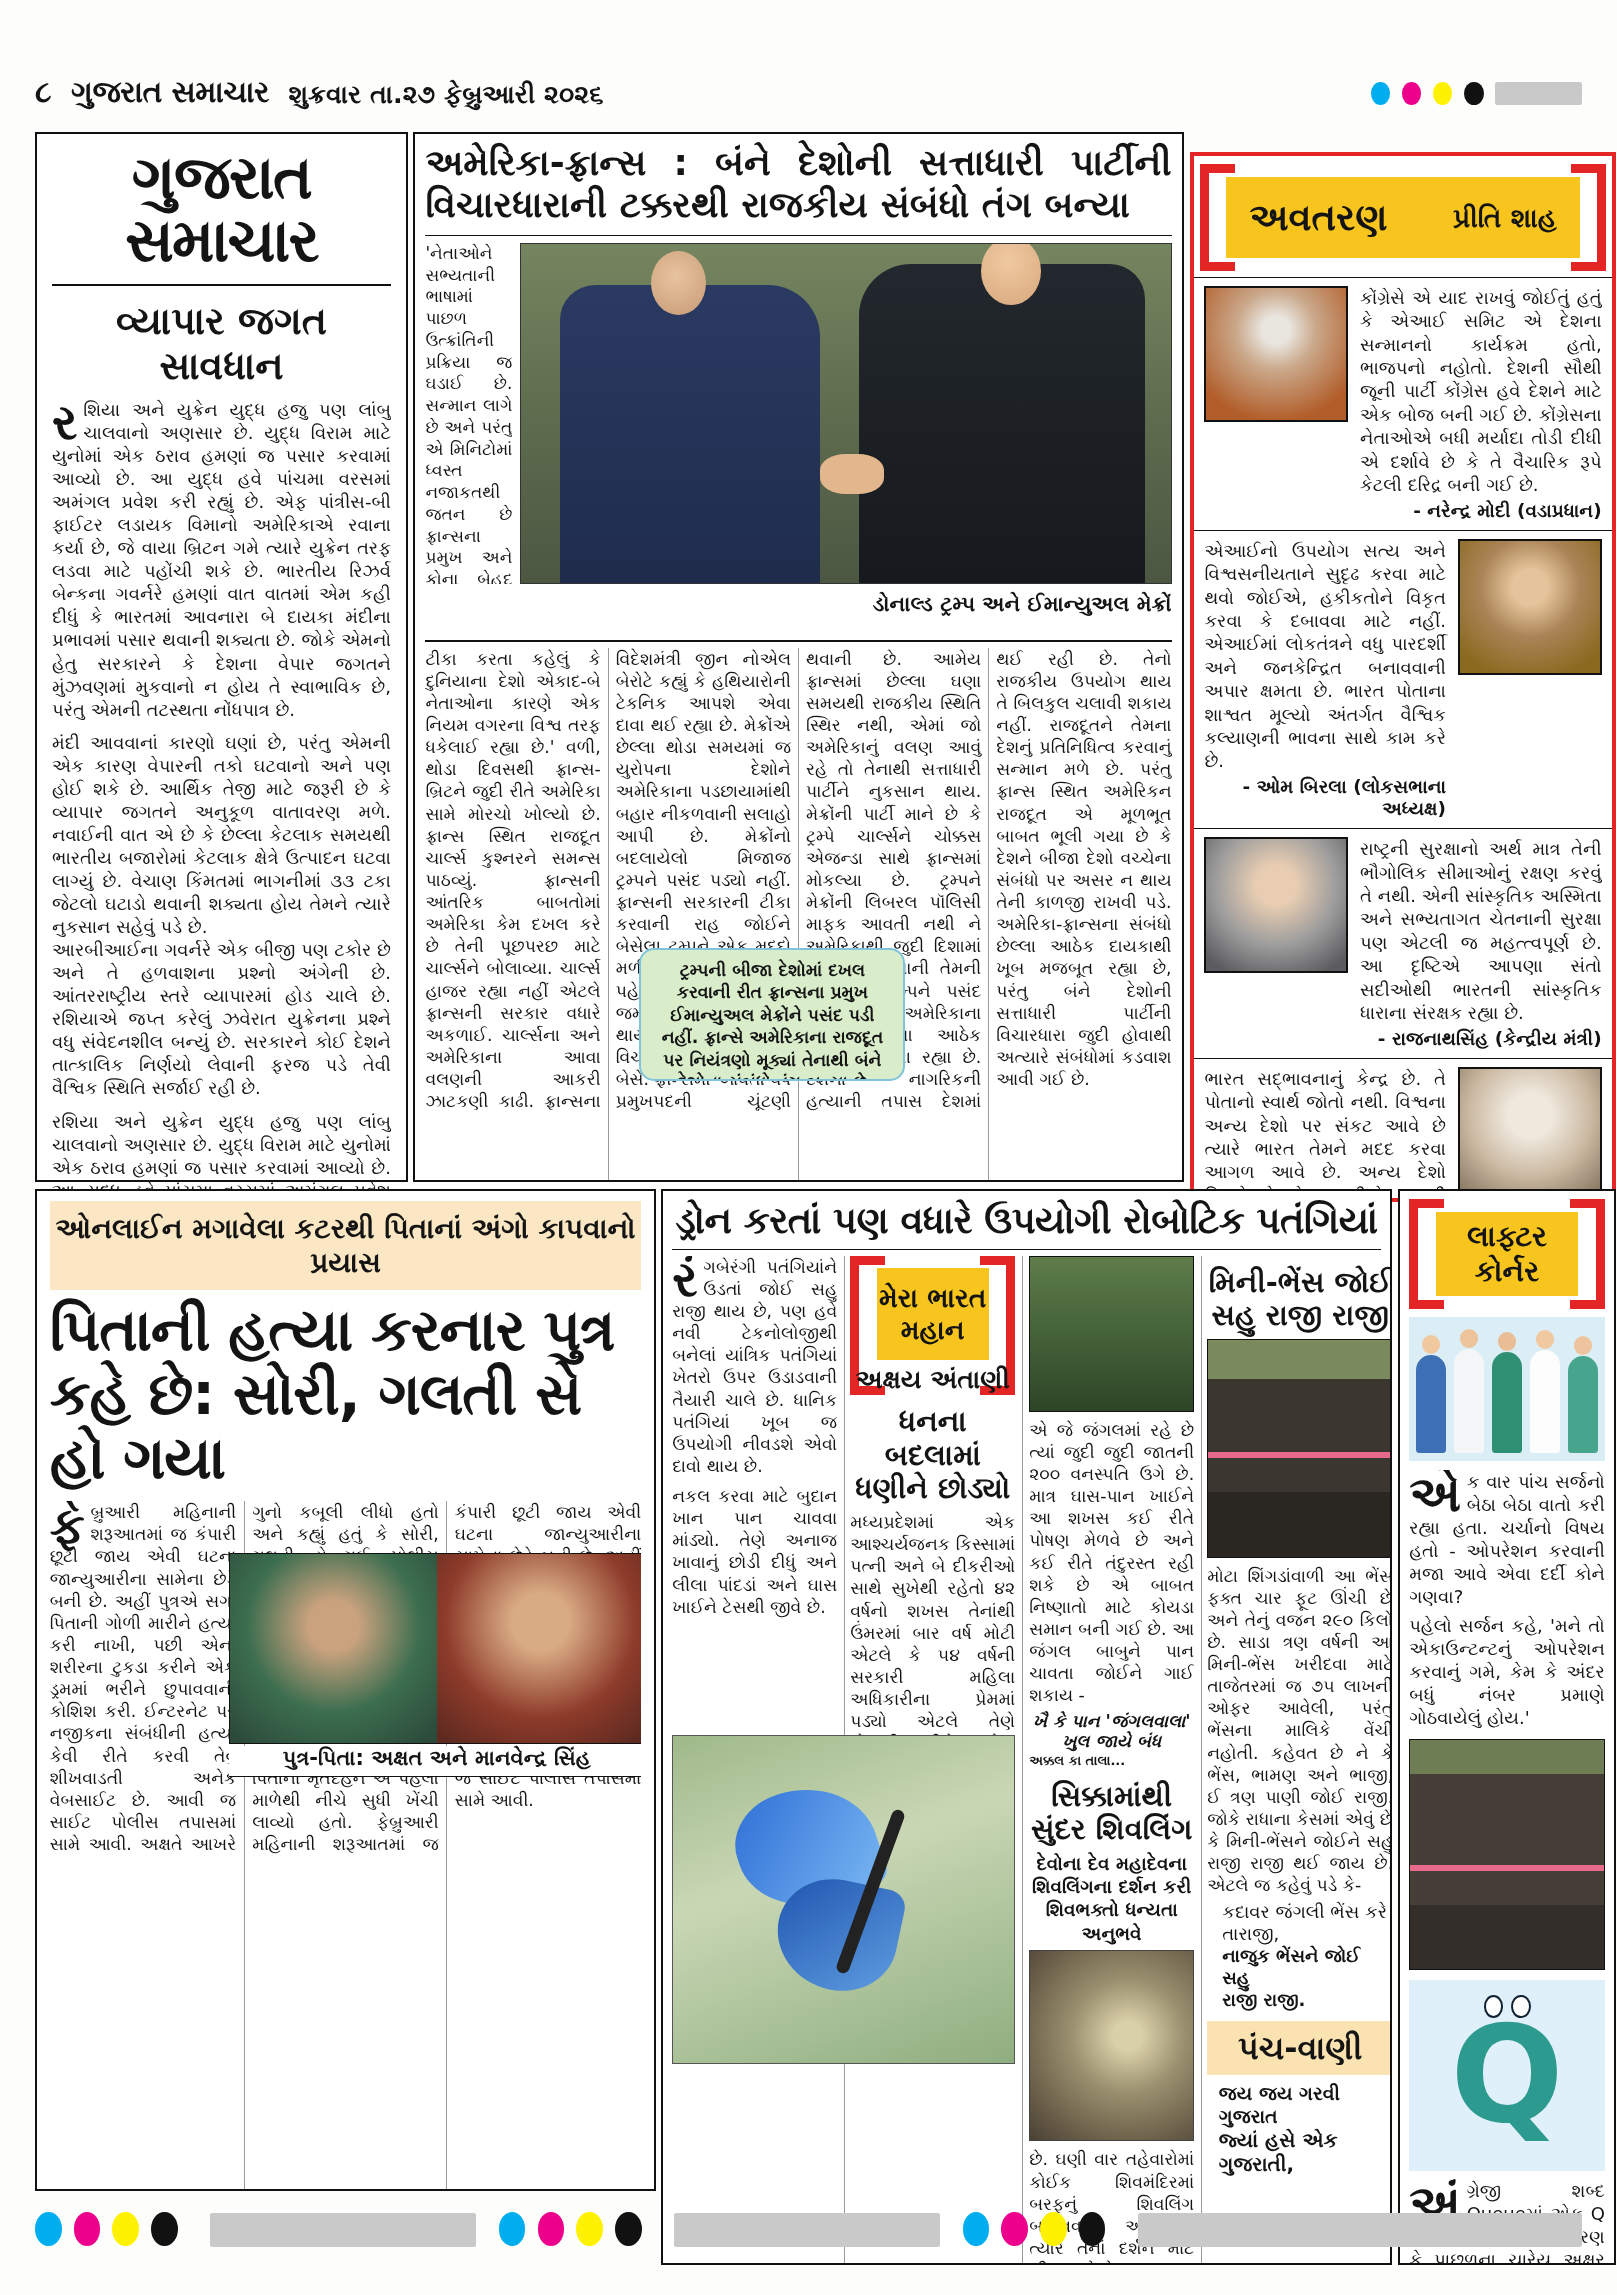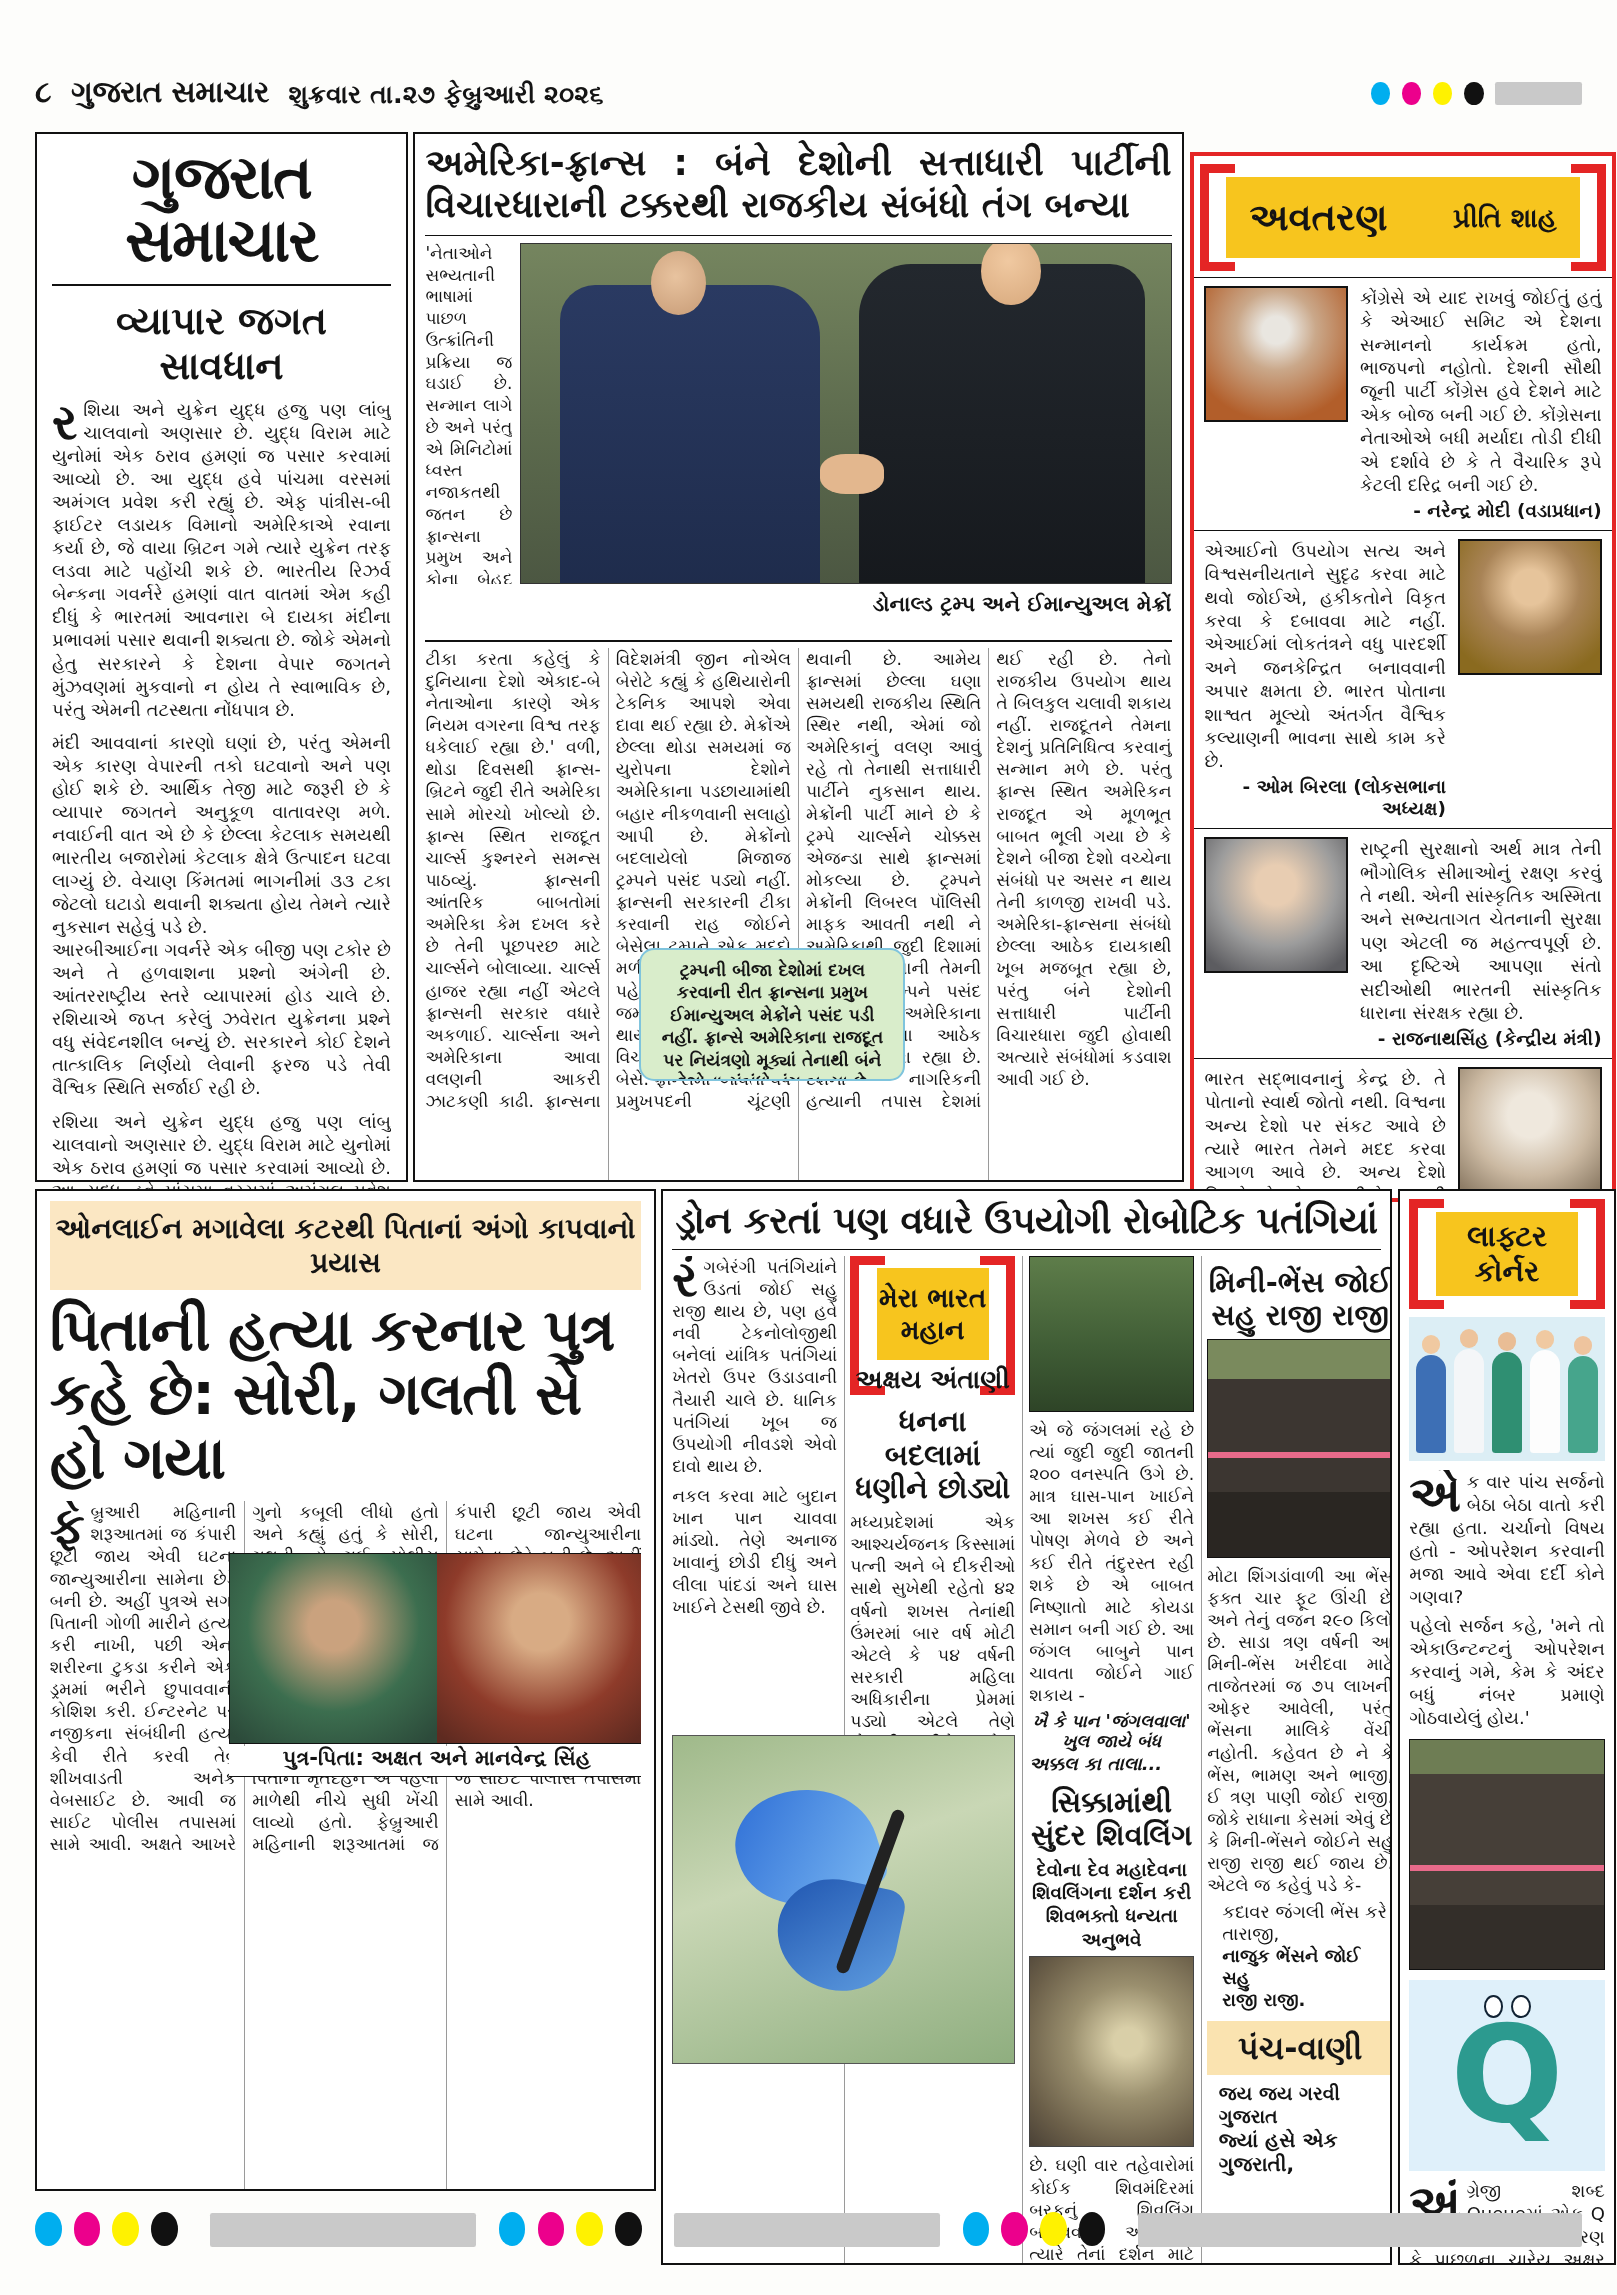--- a/index.html
+++ b/index.html
@@ -166,21 +166,21 @@
         <span class="abs" style="left:0;right:0;bottom:0;text-align:center;font-size:25.4px;font-weight:bold;">અક્ષય અંતાણી</span>
       </div>
       <div class="subhead">ધનના બદલામાં ધણીને છોડ્યો</div>
       <div class="jtext">મધ્યપ્રદેશમાં એક આશ્ચર્યજનક કિસ્સામાં પત્ની અને બે દીકરીઓ સાથે સુખેથી રહેતો ૪૨ વર્ષનો શખસ તેનાંથી ઉંમરમાં બાર વર્ષ મોટી એટલે કે ૫૪ વર્ષની સરકારી મહિલા અધિકારીના પ્રેમમાં પડ્યો એટલે તેણે પોતાની પત્નીને છૂટાછેડા આપવાનું નક્કી કર્યું. છૂટાછેડાનો કેસ ફેમિલી કોર્ટમાં દાખલ કરવામાં આવ્યો. પાંચ વર્ષ કાઉન્સેલિંગ ચાલ્યું. પણ પતિ તો પ્રૌઢ પ્રેમિકાની</div>
     </div>
 
     <div class="colblock" style="left:357px;top:0;width:165px;height:100%;">
       <div style="height:156px;border:1.7px solid #111;background:linear-gradient(180deg,#5e7d4a,#3f5c35 60%,#2e4427);"></div>
       <div class="jtext" style="margin-top:7px;">એ જે જંગલમાં રહે છે ત્યાં જુદી જુદી જાતની ૨૦૦ વનસ્પતિ ઉગે છે. માત્ર ઘાસ-પાન ખાઈને આ શખસ કઈ રીતે પોષણ મેળવે છે અને કઈ રીતે તંદુરસ્ત રહી શકે છે એ બાબત નિષ્ણાતો માટે કોયડા સમાન બની ગઈ છે. આ જંગલ બાબુને પાન ચાવતા જોઈને ગાઈ શકાય -</div>
       <div style="font-size:17.3px;font-weight:bold;font-style:italic;text-align:center;margin-top:4.6px;">ખૈ કે પાન 'જંગલવાલા' ખુલ જાયે બંધ</div>
-      <div style="font-size:18px;font-weight:bold;font-style:italic;margin:2.3px 0 1.2px;">અક્કલ કા તાલા...</div>
+      <div style="font-size:13px;font-weight:bold;margin:2.3px 0 1.2px;">અક્કલ કા તાલા...</div>
       <div class="subhead">સિક્કામાંથી સુંદર શિવલિંગ</div>
       <div class="deck">દેવોના દેવ મહાદેવના શિવલિંગના દર્શન કરી શિવભક્તો ધન્યતા અનુભવે</div>
       <div style="height:191px;border:1.2px solid #444;background:radial-gradient(circle at 60% 45%,#d9cfa8 10%,#9a8f6e 40%,#6b5f49 75%,#4a4136 100%);"></div>
       <div class="jtext" style="margin-top:7px;">છે. ઘણી વાર તહેવારોમાં કોઈક શિવમંદિરમાં બરફનું શિવલિંગ બનાવવામાં આવે છે ત્યારે તેનાં દર્શન માટે ભીડ જામે છે.</div>
     </div>
 
     <div class="colblock" style="left:535px;top:8px;width:186px;height:100%;">
       <div class="subhead" style="margin-top:2.3px;">મિની-ભેંસ જોઈ સહુ રાજી રાજી</div>
       <div style="height:219px;border:1.7px solid #111;background:linear-gradient(180deg,#7a8a5d 0 18%,#3c3631 18% 70%,#2a2622 70% 100%);position:relative;">
         <span class="abs" style="left:0;right:0;top:52%;height:5.8px;background:#e86a8a;"></span>

